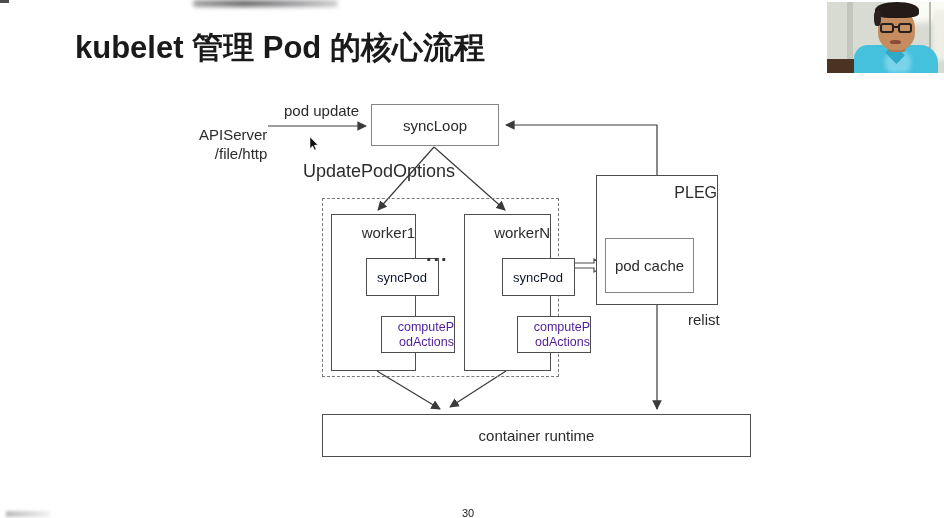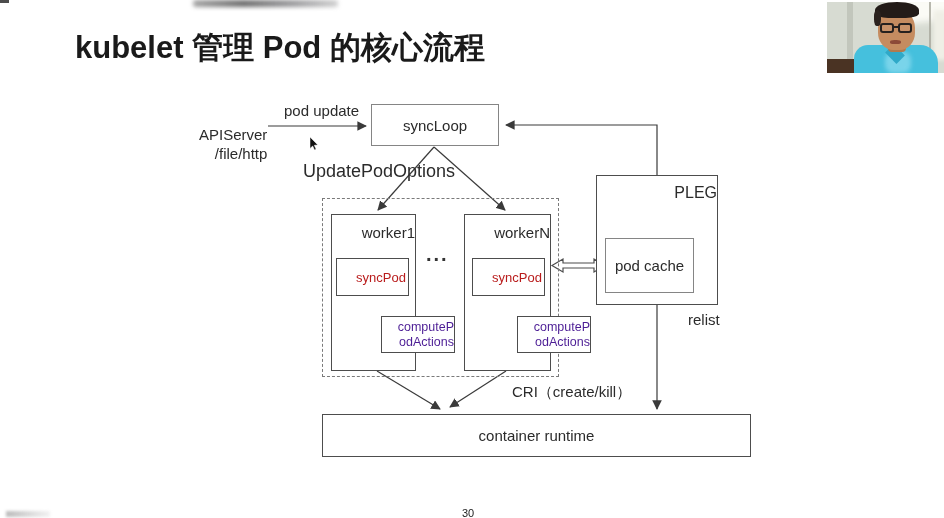--- a/index.html
+++ b/index.html
@@ -8,21 +8,21 @@
   .abs{position:absolute;}
   .title{left:75px;top:27px;font-size:31px;font-weight:800;color:#1a1a1a;letter-spacing:0px;white-space:nowrap;}
   .lbl{font-size:15px;color:#2b2b2b;white-space:nowrap;}
   .lbl-sm{font-size:18px;color:#2b2b2b;white-space:nowrap;}
   .box{border:1px solid #4d4d4d;background:#ffffff;box-sizing:border-box;}
   .box-lt{border-color:#858585;}
   .center{display:flex;align-items:center;justify-content:center;}
   .dashed{border:1px dashed #7a7a7a;background:transparent;box-sizing:border-box;}
   .worker-label{padding:9px 0 0 9px;font-size:15px;color:#2b2b2b;}
   .pleg-label{padding:8px 0 0 10px;font-size:16px;color:#2b2b2b;}
-  .syncpod{font-size:13px;color:#b91c1c;padding-left:19px;display:flex;align-items:center;}
+  .syncpod{font-size:13px;color:#0f172a;padding-left:10px;display:flex;align-items:center;margin-left:30px;}
   .compute{font-size:12.5px;color:#4c1d95;padding:3px 0 0 7px;line-height:15px;margin-left:45px;}
   .ellipsis{font-size:20px;font-weight:700;letter-spacing:2px;color:#333;}
   .pagenum{font-size:11px;color:#222;}
   svg.overlay{position:absolute;left:0;top:0;pointer-events:none;}
   .smudge-top{left:193px;top:0;width:145px;height:7px;
      background:linear-gradient(90deg,rgba(90,90,90,.55),rgba(60,60,60,.75) 35%,rgba(90,90,95,.6) 70%,rgba(120,120,120,.35));
      filter:blur(2px);border-radius:3px;}
   .smudge-bottom{left:6px;top:511px;width:44px;height:6px;
      background:linear-gradient(90deg,rgba(120,120,120,.5),rgba(160,160,160,.35) 60%,rgba(190,190,190,.2));
      filter:blur(1.5px);}
@@ -124,21 +124,20 @@
   </div>
 
   <div class="abs box" style="left:596px;top:175px;width:122px;height:130px;">
     <div class="pleg-label">PLEG</div>
   </div>
   <div class="abs box box-lt center" style="left:605px;top:238px;width:89px;height:55px;">
     <span class="lbl">pod cache</span>
   </div>
 
   <div class="abs lbl" style="left:672px;top:311px;margin-left:16px;">relist</div>
-  <div class="abs lbl" style="left:512px;top:383px;">CRI（create/kill）</div>
 
   <div class="abs box center" style="left:322px;top:414px;width:429px;height:43px;">
     <span class="lbl">container runtime</span>
   </div>
 
   <div class="abs pagenum" style="left:462px;top:507px;">30</div>
 
   <div class="abs webcam">
     <div class="cam-light"></div>
     <div class="cam-light2"></div>

